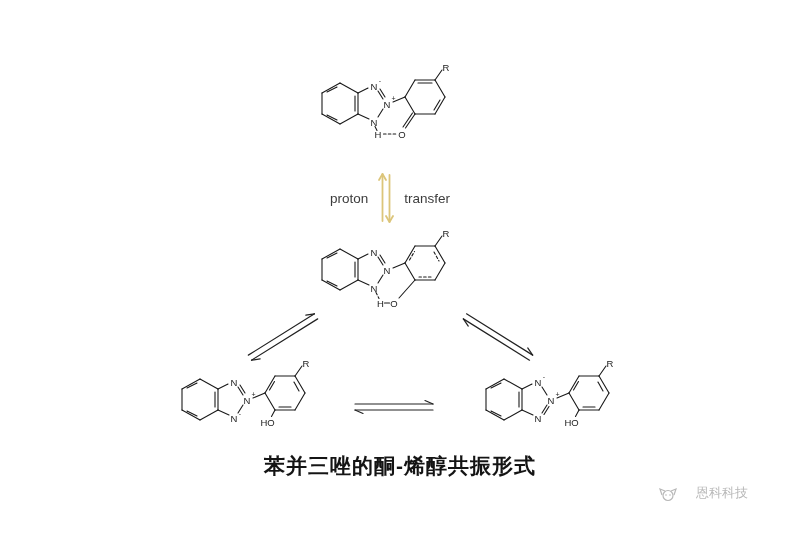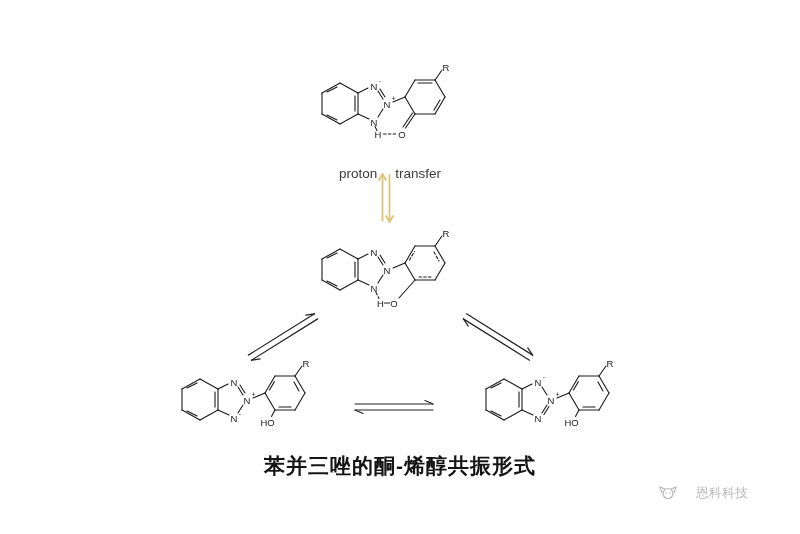--- a/index.html
+++ b/index.html
@@ -14,31 +14,31 @@
   text.atom {
     font-family:"Liberation Sans","DejaVu Sans",sans-serif;
     font-size:9.5px; fill:var(--bond,#1a1a1a);
     text-anchor:middle; dominant-baseline:central;
   }
   text.charge { font-size:7px; }
   .eq { position:absolute; }
   .eqline { stroke:#222222; stroke-width:1.2; stroke-linecap:round; }
   .pt-row {
     position:absolute; left:295px; top:166px; width:190px;
-    display:flex; justify-content:center; 
+    display:flex; align-items:center; justify-content:center; gap:9px;
   }
   .pt-label { font-size:13.5px; color:#3c3c3c; }
   .ptline line { stroke:var(--proton-arrow,#dcc57a); stroke-width:1.8; stroke-linecap:round; }
   .title {
     position:absolute; left:0; top:452px; width:800px; text-align:center;
     font-size:21px; font-weight:600; color:#141414; letter-spacing:1px;
   }
   .wm {
     position:absolute; right:52px; top:484px;
-    display:flex; align-items:flex-start; gap:18px;
+    display:flex; align-items:flex-end; gap:18px;
     color:var(--watermark,#b8b8b8); font-size:13px;
   }
   .wmline { stroke:var(--watermark,#b8b8b8); stroke-width:1.2; fill:none; }
 </style>
 </head>
 <body>
 
 <svg class="struct" style="left:310px;top:60px" width="160" height="100" viewBox="0 0 160 100">
   <g>
     <line class="bond" x1="48" y1="33" x2="30" y2="23"></line>

